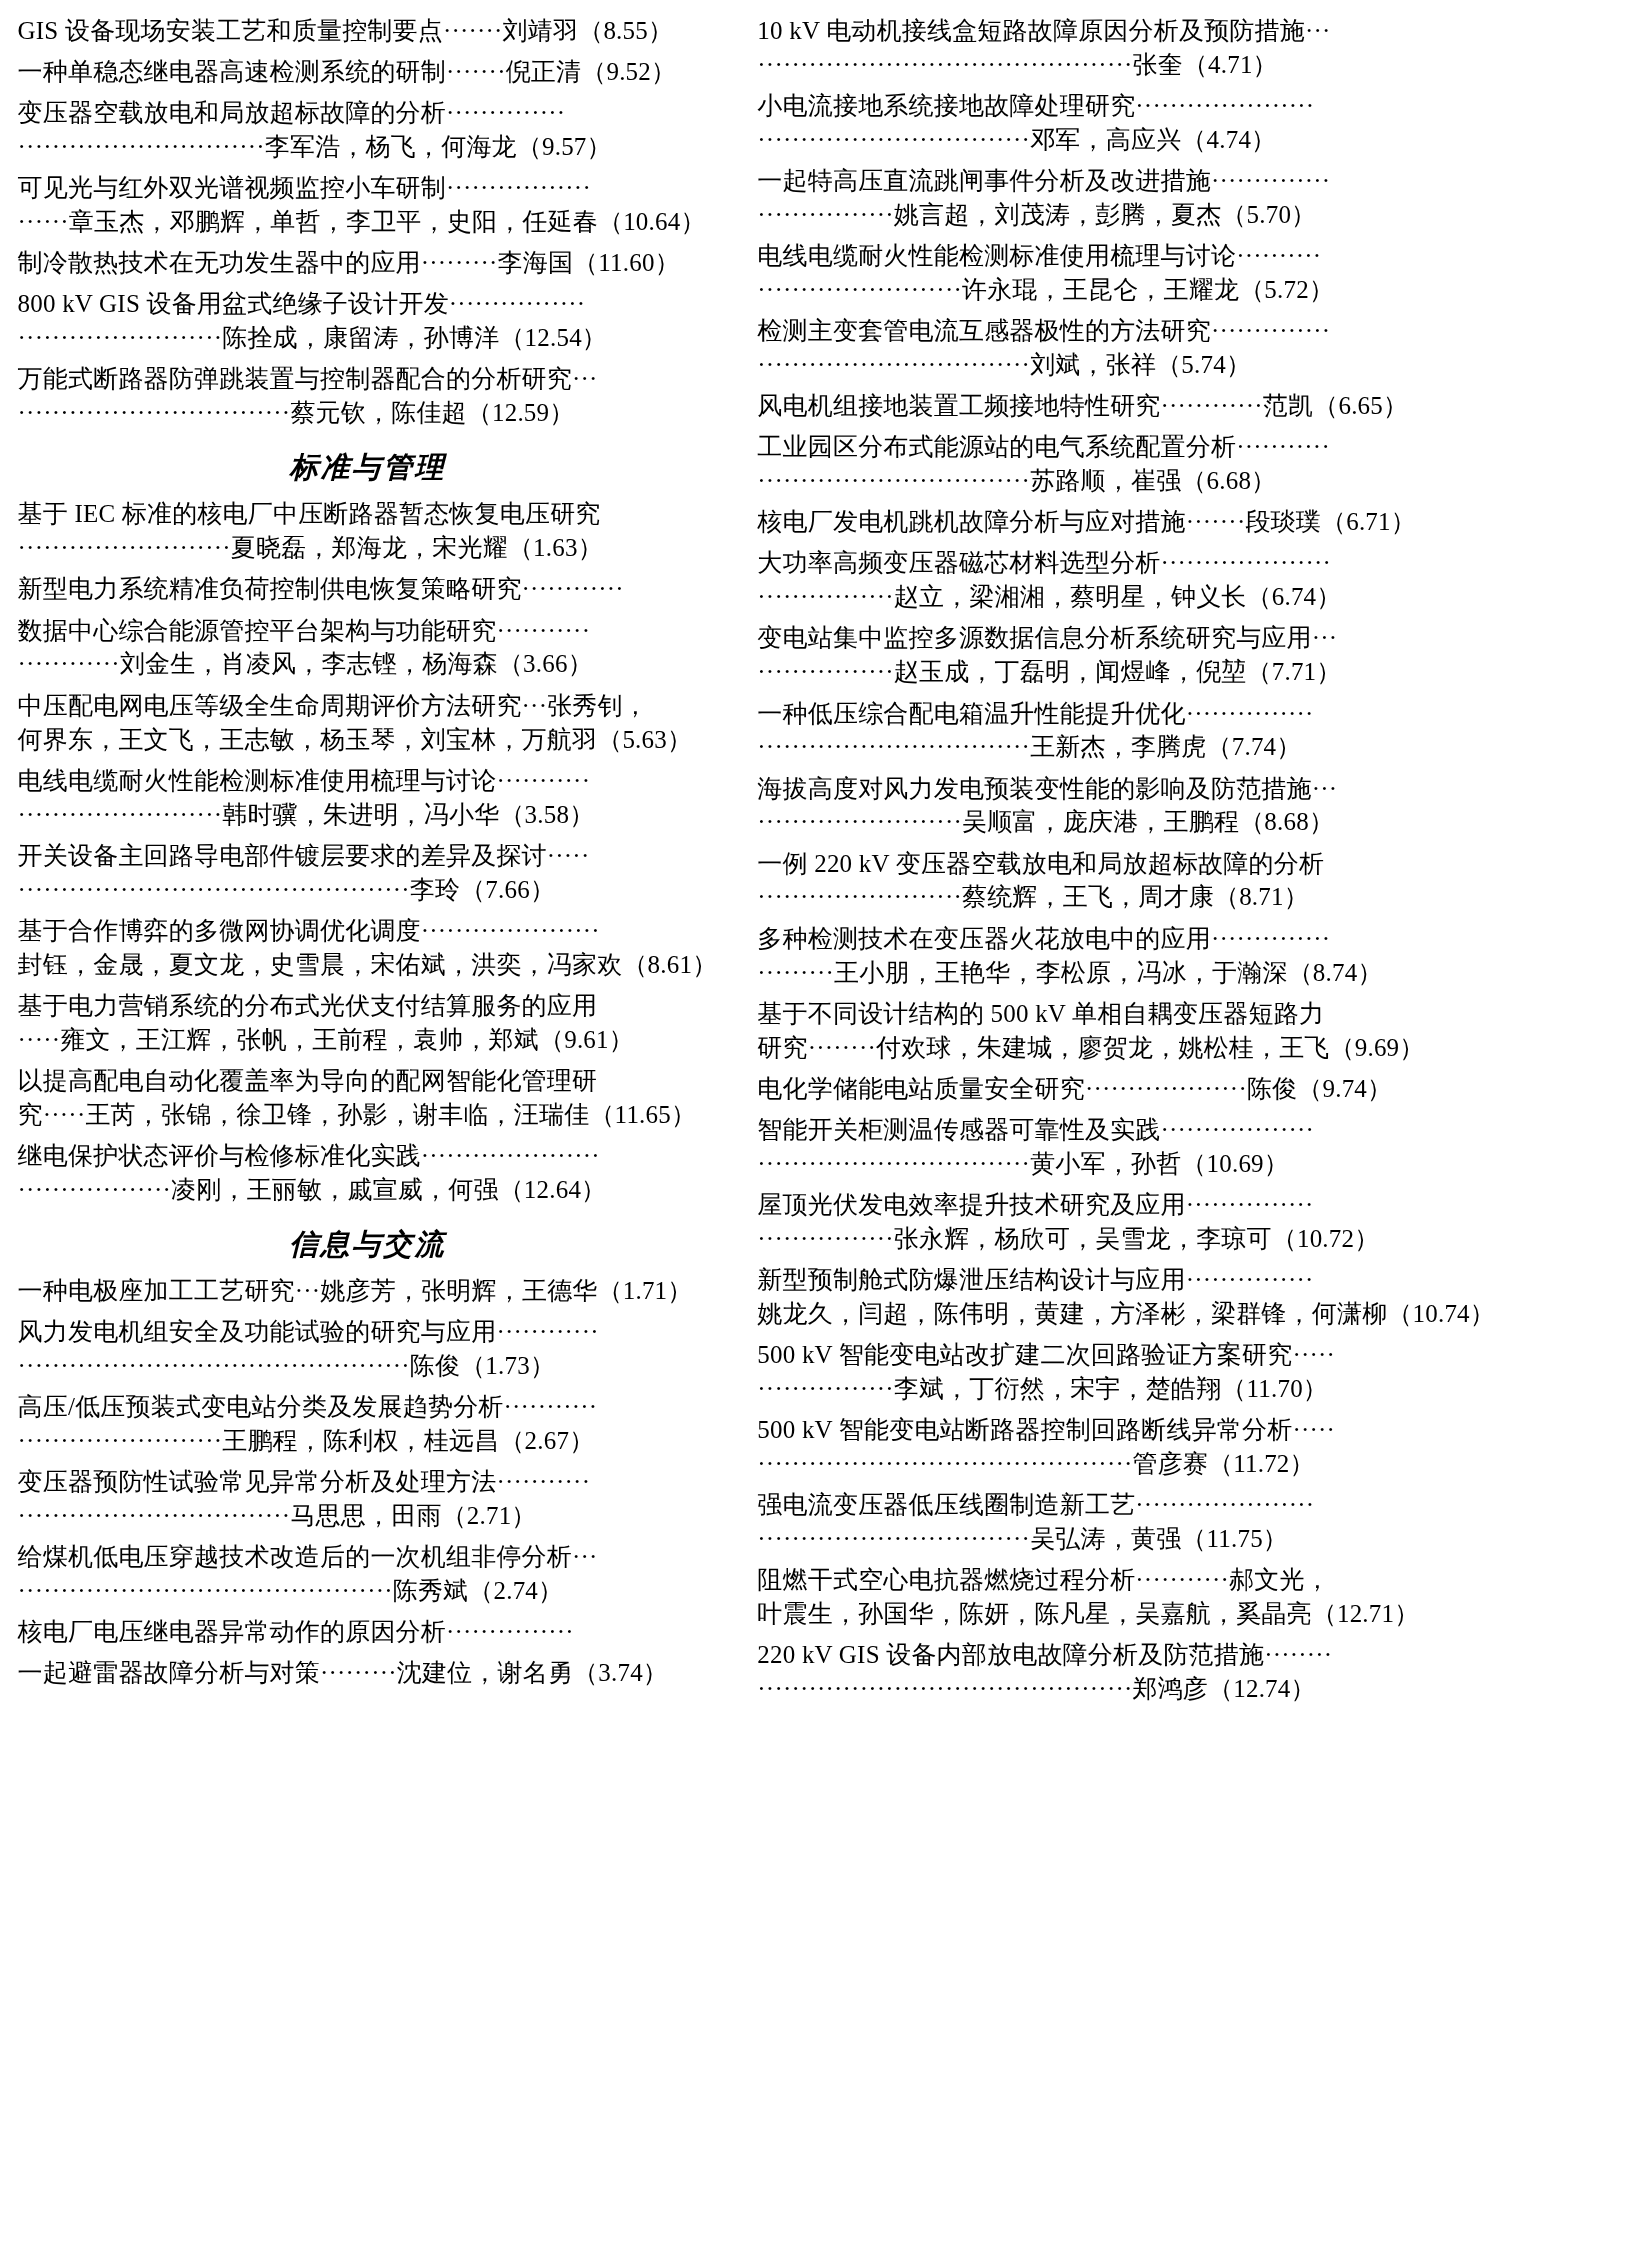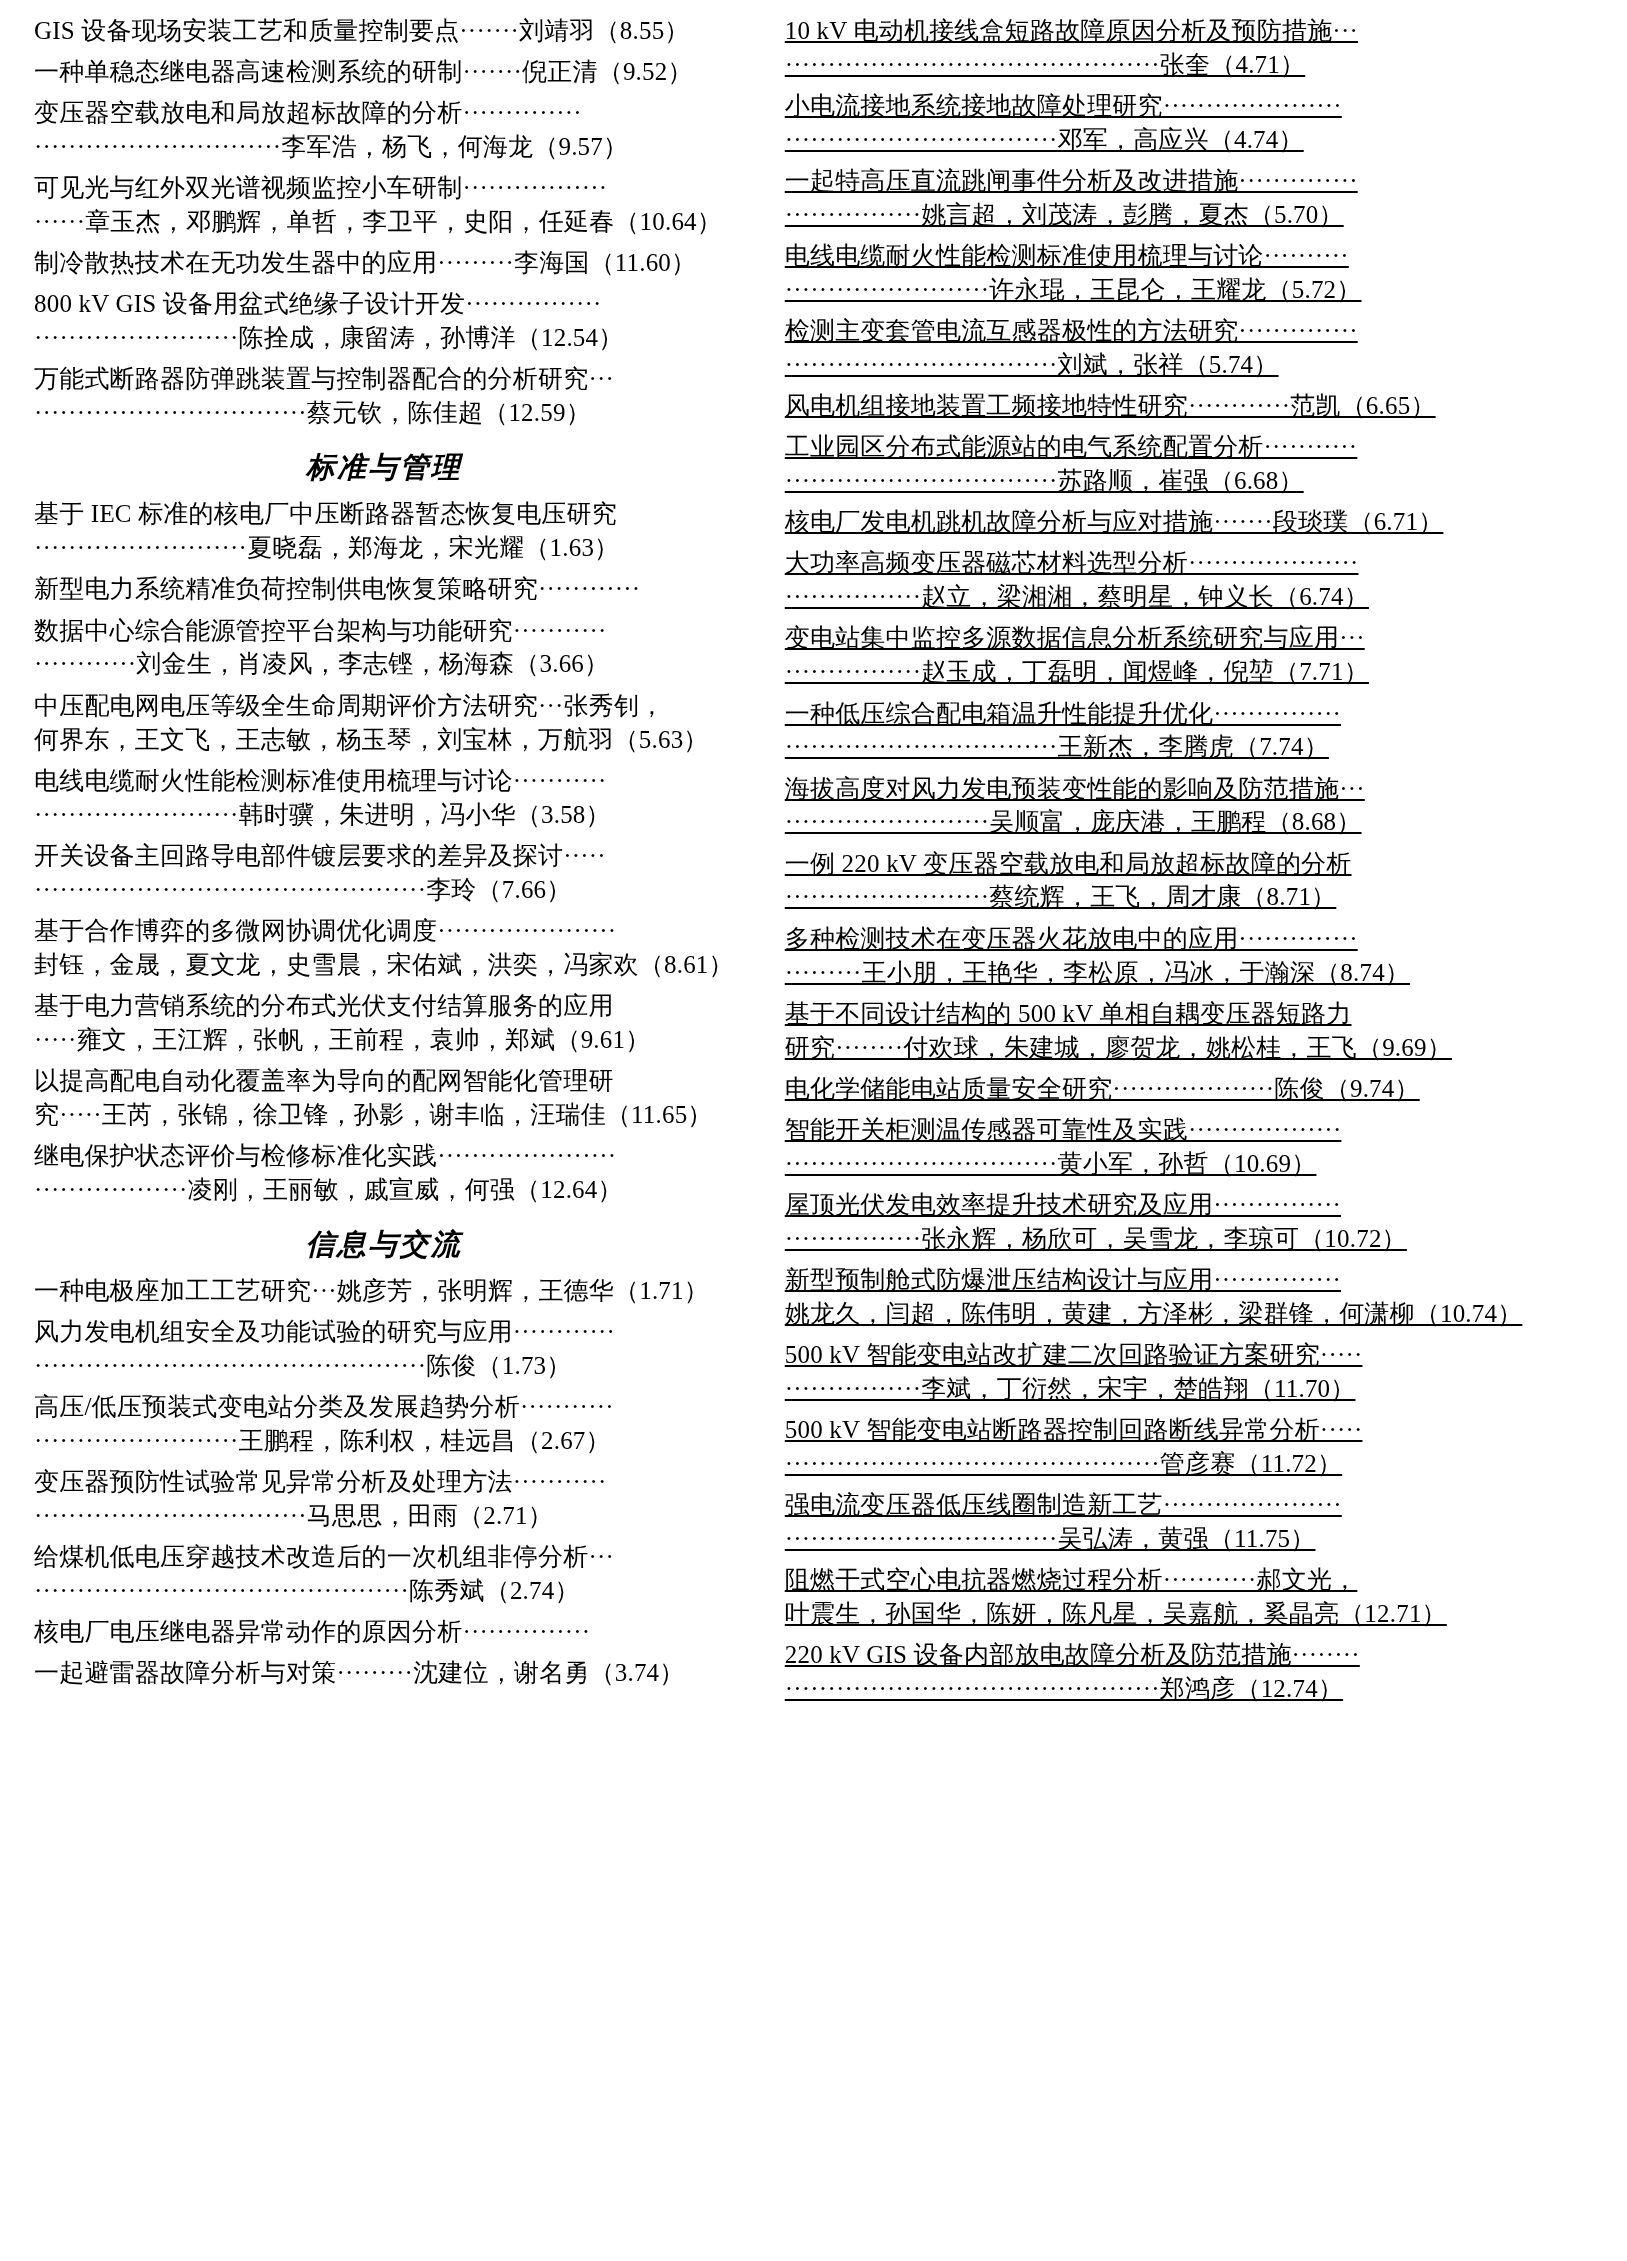--- a/index.html
+++ b/index.html
@@ -15,30 +15,31 @@
     position: relative;
     overflow: hidden;
   }
   .page {
     width: 1526px;
     height: 2261px;
     box-sizing: border-box;
     padding: 13.8px 31px 7.7px 34px;
     display: flex;
     flex-direction: row;
-    gap: 11px;
+    gap: 0px;
+    justify-content: flex-end;
   }
   .column {
     width: 782px;
     box-sizing: border-box;
     display: flex;
     flex-direction: column;
   }
   .column.left { padding-right: 20px; }
-  .column.right { padding-left: 20px; text-decoration: underline; }
+  .column.right { padding-left: 20px; }
 
   .section-title {
     text-align: center;
     font-size: 29px;
     font-weight: bold;
     letter-spacing: 2.3px;
     margin: 10.7px 0 9.2px 0;
     font-family: "Liberation Sans", "DejaVu Sans", sans-serif;
     font-style: italic;
   }

